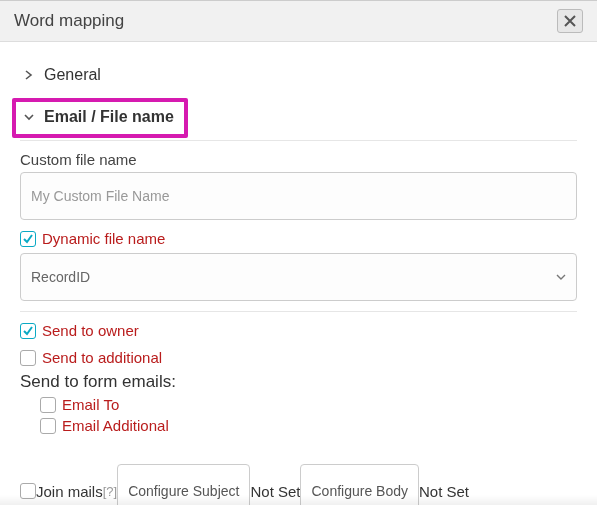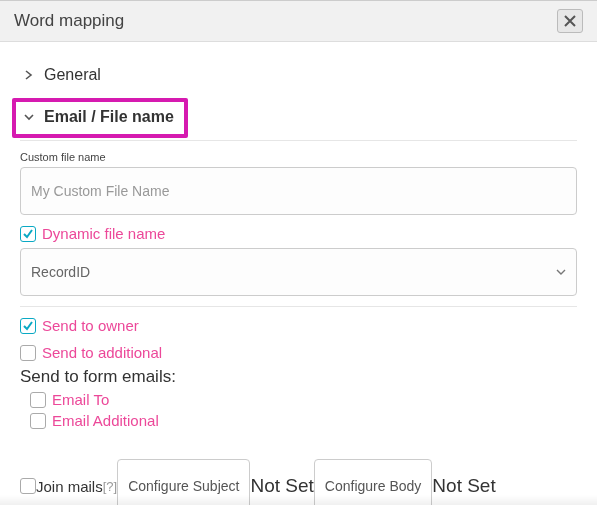--- a/index.html
+++ b/index.html
@@ -64,21 +64,21 @@
     display: inline-block;
     font-weight: bold;
   }
   .highlight-box .section-row { padding: 4px 4px 4px 4px; }
   .hr {
     border: none;
     border-top: 1px solid #e6e6e6;
     margin: 0 0 10px 0;
   }
   .field-label {
-    font-size: 11px;
+    font-size: 15px;
     color: #444;
     margin: 8px 0 4px 0;
   }
   .text-input, .select {
     width: 100%;
     height: 48px;
     border: 1px solid #ccc;
     border-radius: 4px;
     padding: 0 10px;
     font-size: 14px;
@@ -91,23 +91,23 @@
     cursor: pointer;
     color: #666;
   }
   .select .caret svg { width: 10px; height: 10px; }
   .check-row {
     display: flex;
     align-items: center;
     gap: 6px;
     margin: 10px 0 6px 0;
     font-size: 15px;
-    color: #ec4899;
-  }
-  .check-row.sub { margin-left: 10px; margin-top: 4px; margin-bottom: 4px; }
+    color: #b91c1c;
+  }
+  .check-row.sub { margin-left: 20px; margin-top: 4px; margin-bottom: 4px; }
   .checkbox {
     width: 16px; height: 16px;
     border: 1.5px solid #aaa;
     border-radius: 3px;
     display: inline-flex;
     align-items: center; justify-content: center;
     background: #fff;
     flex-shrink: 0;
   }
   .checkbox.checked {
@@ -133,21 +133,21 @@
   .btn {
     border: 1px solid #ccc;
     border-radius: 4px;
     background: #fff;
     padding: 18px 10px;
     font-size: 14px;
     color: #555;
     cursor: pointer;
   }
   .status {
-    font-size: 19px;
+    font-size: 15px;
     color: #333;
   }
   .bottom-shadow {
     position: absolute;
     left: 0; right: 0; bottom: 0;
     height: 10px;
     background: linear-gradient(to bottom, rgba(0,0,0,0), rgba(0,0,0,0.06));
     pointer-events: none;
   }
 </style>

